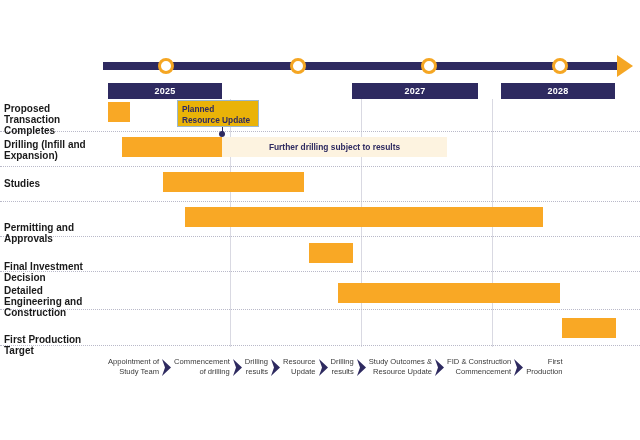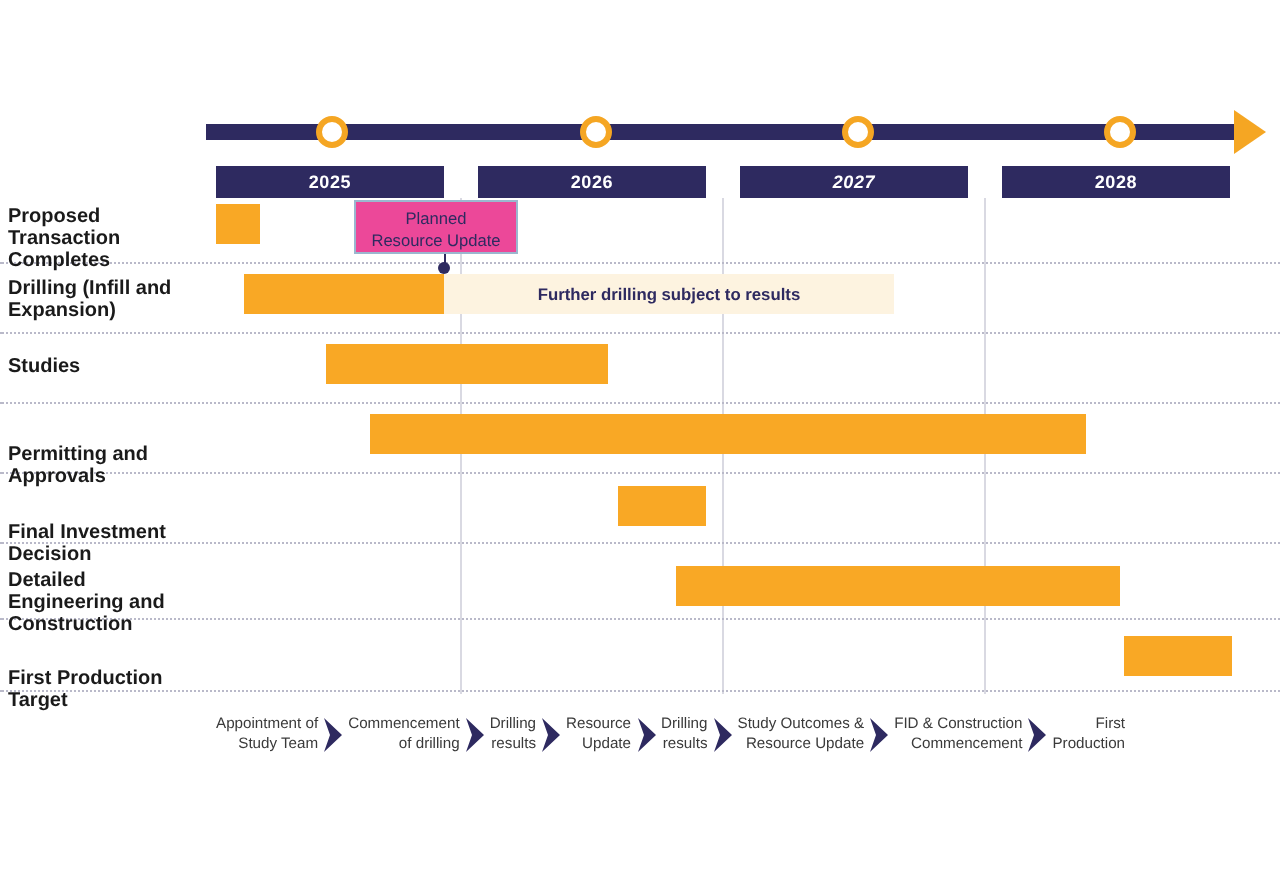--- a/index.html
+++ b/index.html
@@ -103,26 +103,26 @@
     color: #2e2a60;
     font-size: 8.4px;
     font-weight: bold;
     text-align: center;
     line-height: 20px;
   }
 
   
   .callout {
     position: absolute;
-    background: #ec4899;
+    background: #eab308;
     border: 1px solid #9bb7cf;
     color: #2e2a60;
     font-size: 8.3px;
-    font-weight: normal;
-    text-align: center;
+    font-weight: bold;
+    text-align: left;
     line-height: 10.5px;
     padding: 3px 4px;
     box-sizing: border-box;
   }
   .callout-stem {
     position: absolute;
     width: 1px;
     background: #2e2a60;
   }
   .callout-dot {
@@ -176,22 +176,21 @@
 <div id="chart">
 
   <div class="axis-line"></div>
   <div class="axis-arrow"></div>
   <div class="axis-marker" style="left:158px;"></div>
   <div class="axis-marker" style="left:290px;"></div>
   <div class="axis-marker" style="left:421px;"></div>
   <div class="axis-marker" style="left:552px;"></div>
 
   <div class="year-bar" style="left:108px;  width:114px;">2025</div>
-  <div class="year-bar" style="left:239px;  width:114px;">2026</div>
-  <div class="year-bar" style="left:370px;  width:114px;font-style:italic;">2027</div>
+  <div class="year-bar" style="left:352px;  width:126px;">2027</div>
   <div class="year-bar" style="left:501px;  width:114px;">2028</div>
 
   <div class="vgrid" style="left:230px;"></div>
   <div class="vgrid" style="left:361px;"></div>
   <div class="vgrid" style="left:492px;"></div>
 
   <div class="hgrid" style="top:131px;"></div>
   <div class="hgrid" style="top:166px;"></div>
   <div class="hgrid" style="top:201px;"></div>
   <div class="hgrid" style="top:236px;"></div>

